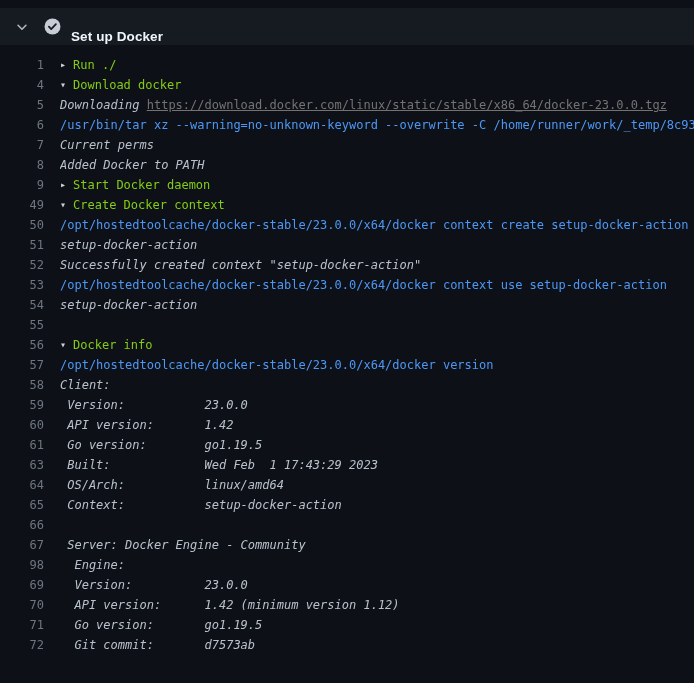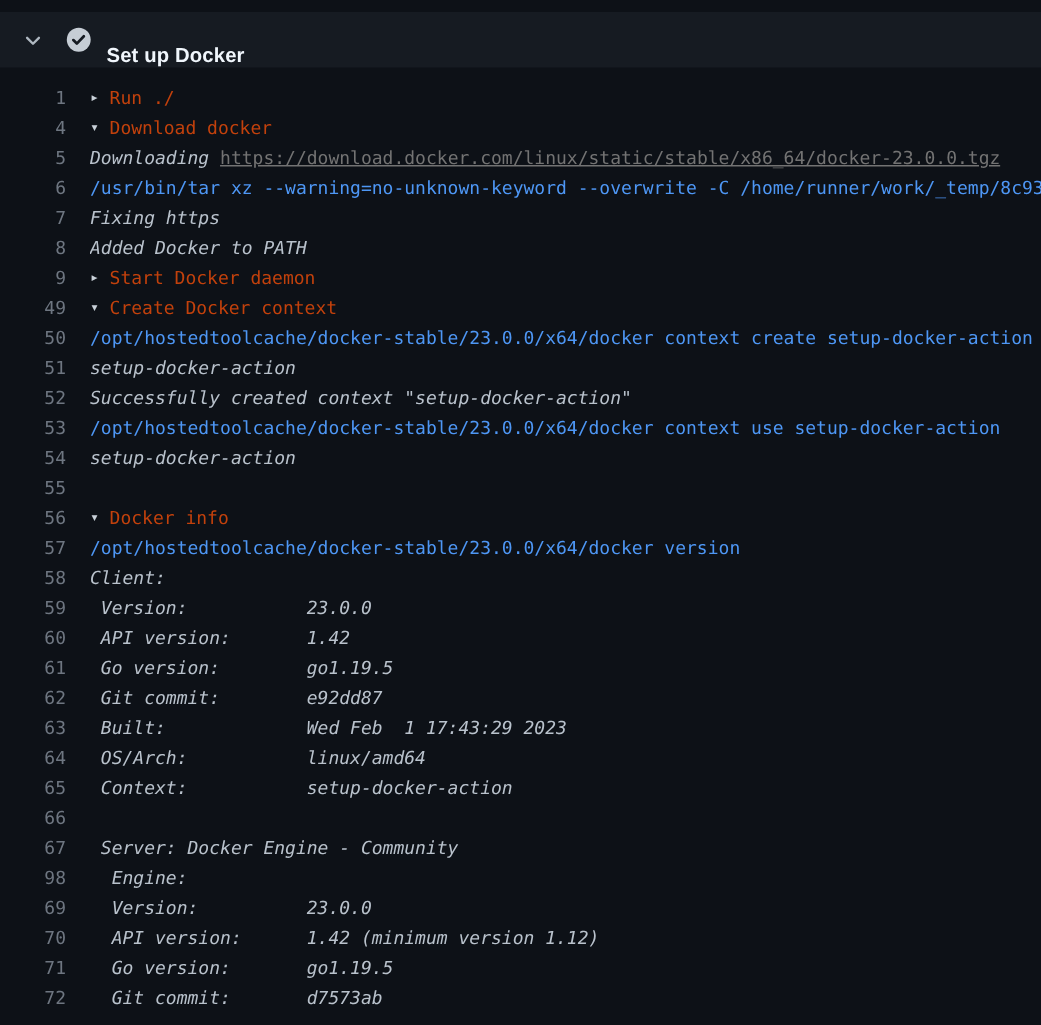--- a/index.html
+++ b/index.html
@@ -67,21 +67,21 @@
     overflow:hidden;
   }
   .arrow {
     color:#c9d1d9;
     cursor:pointer;
     margin-right:7px;
     font-size:10px;
     display:inline-block;
     transform:translateY(-1px);
   }
-  .seg.group { color:#c2410c; }
+  .seg.group { color:#84cc16; }
   .seg.default { color:#b9c2cc;font-style:italic; }
   .seg.command { color:#4e97f5; }
   .seg.link {
     color:#737373;
     text-decoration:underline;
     cursor:pointer;
   }
 </style>
 </head>
 <body>
@@ -101,37 +101,36 @@
       </svg>
     </span>
     <span class="step-title">Set up Docker</span>
   </div>
 
   <div class="log" id="log">
       <div class="row"><span class="num">1</span><span class="content"><span class="arrow">▸</span><span class="seg group">Run ./</span></span></div>
       <div class="row"><span class="num">4</span><span class="content"><span class="arrow">▾</span><span class="seg group">Download docker</span></span></div>
       <div class="row"><span class="num">5</span><span class="content"><span class="seg default">Downloading </span><span class="seg link">https://download.docker.com/linux/static/stable/x86_64/docker-23.0.0.tgz</span></span></div>
       <div class="row"><span class="num">6</span><span class="content"><span class="seg command">/usr/bin/tar xz --warning=no-unknown-keyword --overwrite -C /home/runner/work/_temp/8c93</span></span></div>
-      <div class="row"><span class="num">7</span><span class="content"><span class="seg default">Fixing https</span></span></div>
+      <div class="row"><span class="num">7</span><span class="content"><span class="seg default">Current perms</span></span></div>
       <div class="row"><span class="num">8</span><span class="content"><span class="seg default">Added Docker to PATH</span></span></div>
       <div class="row"><span class="num">9</span><span class="content"><span class="arrow">▸</span><span class="seg group">Start Docker daemon</span></span></div>
       <div class="row"><span class="num">49</span><span class="content"><span class="arrow">▾</span><span class="seg group">Create Docker context</span></span></div>
       <div class="row"><span class="num">50</span><span class="content"><span class="seg command">/opt/hostedtoolcache/docker-stable/23.0.0/x64/docker context create setup-docker-action</span></span></div>
       <div class="row"><span class="num">51</span><span class="content"><span class="seg default">setup-docker-action</span></span></div>
       <div class="row"><span class="num">52</span><span class="content"><span class="seg default">Successfully created context "setup-docker-action"</span></span></div>
       <div class="row"><span class="num">53</span><span class="content"><span class="seg command">/opt/hostedtoolcache/docker-stable/23.0.0/x64/docker context use setup-docker-action</span></span></div>
       <div class="row"><span class="num">54</span><span class="content"><span class="seg default">setup-docker-action</span></span></div>
       <div class="row"><span class="num">55</span></div>
       <div class="row"><span class="num">56</span><span class="content"><span class="arrow">▾</span><span class="seg group">Docker info</span></span></div>
       <div class="row"><span class="num">57</span><span class="content"><span class="seg command">/opt/hostedtoolcache/docker-stable/23.0.0/x64/docker version</span></span></div>
       <div class="row"><span class="num">58</span><span class="content"><span class="seg default">Client:</span></span></div>
       <div class="row"><span class="num">59</span><span class="content"><span class="seg default"> Version:           23.0.0</span></span></div>
       <div class="row"><span class="num">60</span><span class="content"><span class="seg default"> API version:       1.42</span></span></div>
       <div class="row"><span class="num">61</span><span class="content"><span class="seg default"> Go version:        go1.19.5</span></span></div>
-      <div class="row"><span class="num">62</span><span class="content"><span class="seg default"> Git commit:        e92dd87</span></span></div>
       <div class="row"><span class="num">63</span><span class="content"><span class="seg default"> Built:             Wed Feb  1 17:43:29 2023</span></span></div>
       <div class="row"><span class="num">64</span><span class="content"><span class="seg default"> OS/Arch:           linux/amd64</span></span></div>
       <div class="row"><span class="num">65</span><span class="content"><span class="seg default"> Context:           setup-docker-action</span></span></div>
       <div class="row"><span class="num">66</span><span class="content"><span class="seg default"></span></span></div>
       <div class="row"><span class="num">67</span><span class="content"><span class="seg default"> Server: Docker Engine - Community</span></span></div>
       <div class="row"><span class="num">98</span><span class="content"><span class="seg default">  Engine:</span></span></div>
       <div class="row"><span class="num">69</span><span class="content"><span class="seg default">  Version:          23.0.0</span></span></div>
       <div class="row"><span class="num">70</span><span class="content"><span class="seg default">  API version:      1.42 (minimum version 1.12)</span></span></div>
       <div class="row"><span class="num">71</span><span class="content"><span class="seg default">  Go version:       go1.19.5</span></span></div>
       <div class="row"><span class="num">72</span><span class="content"><span class="seg default">  Git commit:       d7573ab</span></span></div>

